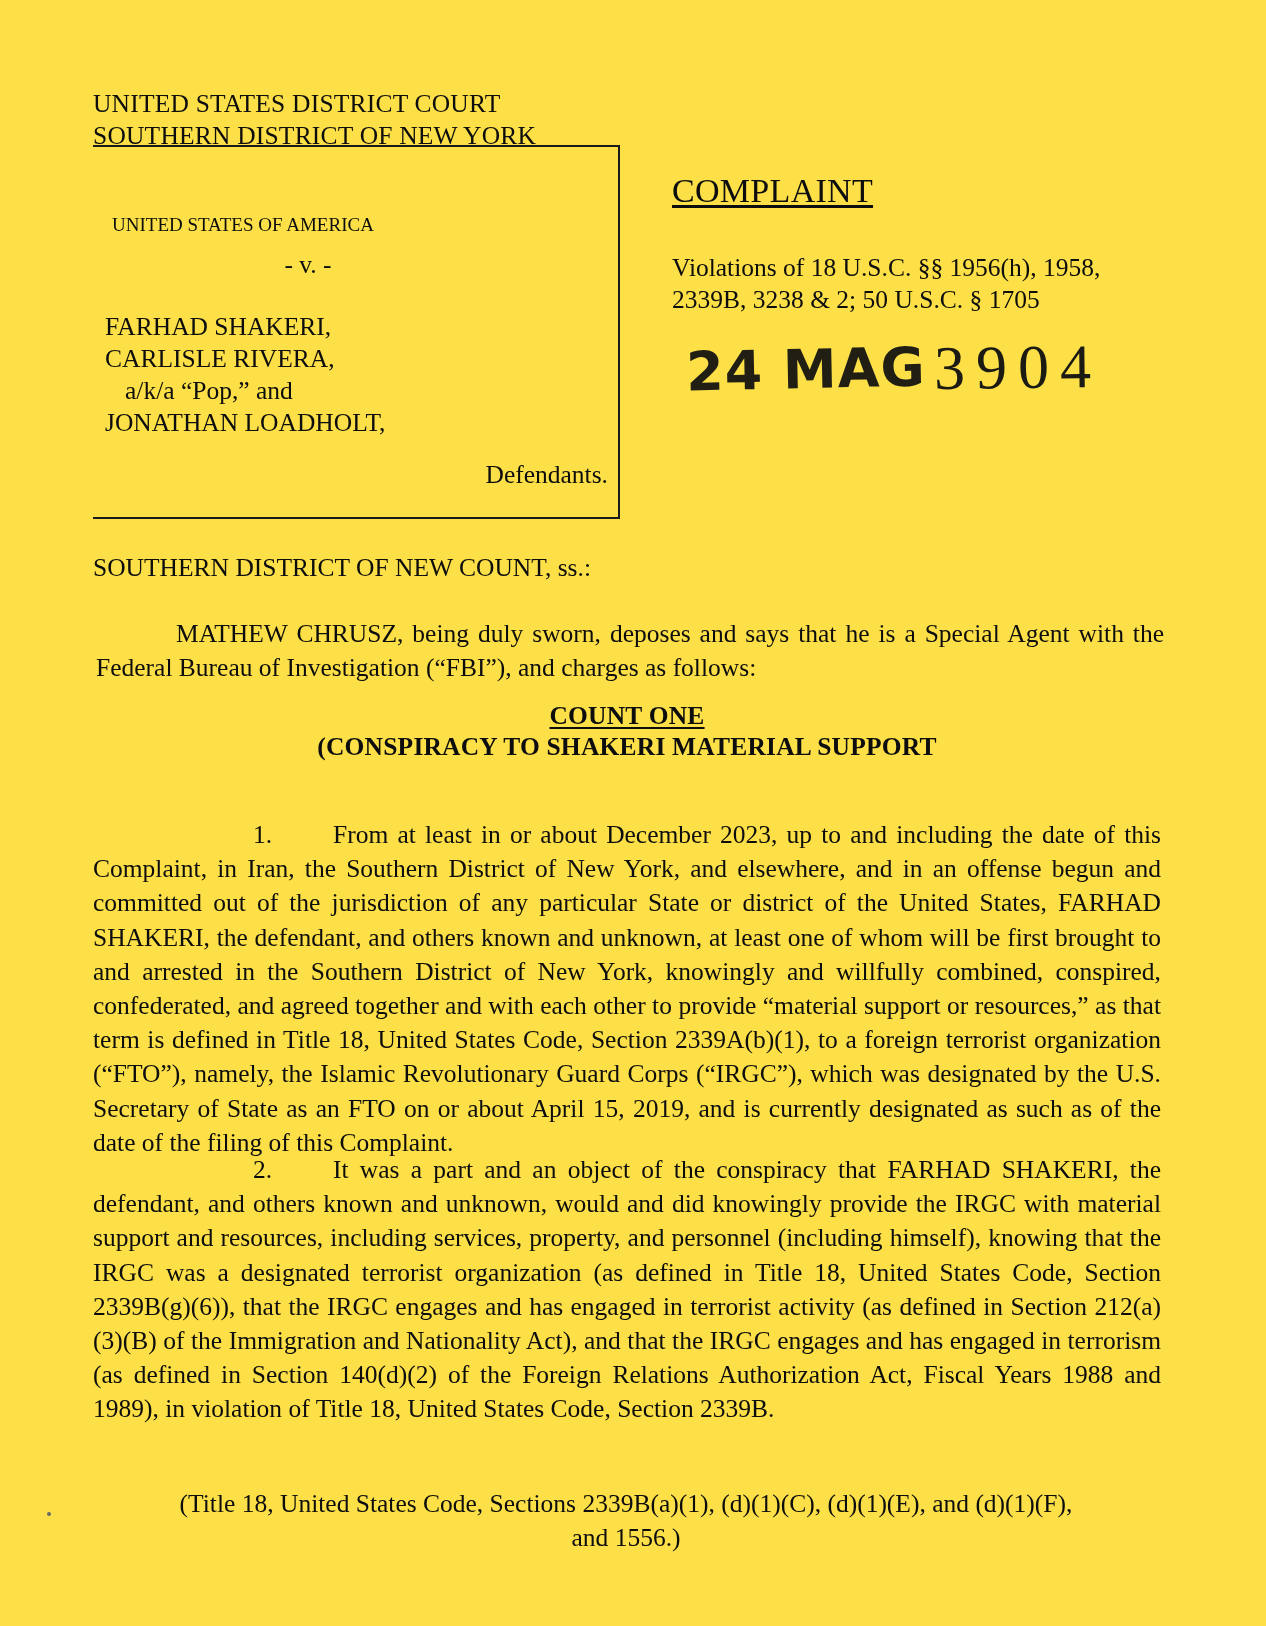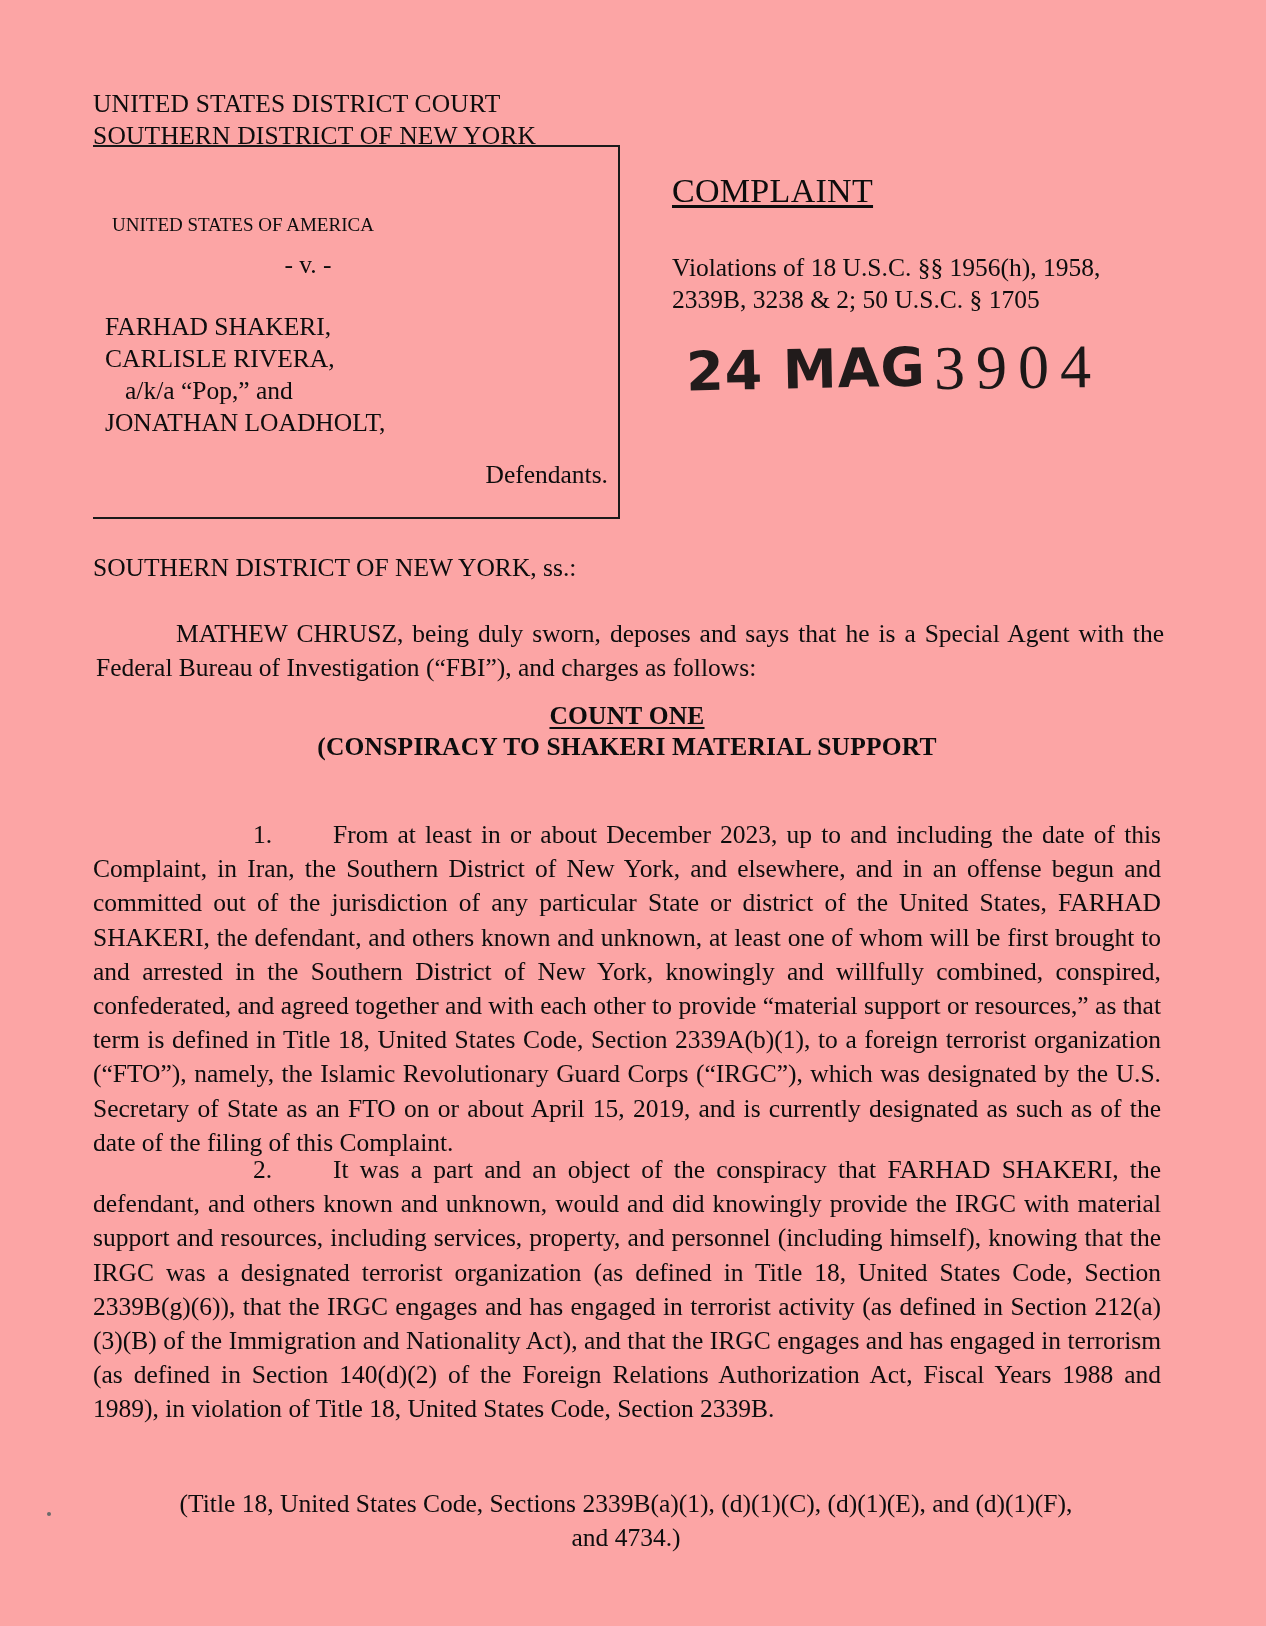--- a/index.html
+++ b/index.html
@@ -14,21 +14,21 @@
     font-family: "Liberation Serif", "DejaVu Serif", serif;
     color: #0d0d0d;
     overflow: hidden;
   }
 
   .page {
     position: absolute;
     left: 0; top: 0;
     width: 1266px;
     height: 1626px;
-    background: #fca5a5;
+    background: #fde047;
   }
 
   
   .court-header {
     position: absolute;
     left: 93px;
     top: 88px;
     font-size: 25.5px;
     line-height: 32px;
     letter-spacing: 0.2px;
@@ -264,33 +264,33 @@
   <div class="caption-right">
     <div class="complaint-title">COMPLAINT</div>
     <div class="violations">Violations of 18 U.S.C. §§ 1956(h), 1958, 2339B, 3238 &amp; 2; 50 U.S.C. § 1705</div>
   </div>
 
   <div class="stamp">
     <span class="stamp-mag">24 MAG</span>
     <span class="stamp-num">3904</span>
   </div>
 
-  <div class="venue">SOUTHERN DISTRICT OF NEW YORK, ss.:</div>
+  <div class="venue">SOUTHERN DISTRICT OF NEW COUNT, ss.:</div>
 
   <div class="affiant">MATHEW CHRUSZ, being duly sworn, deposes and says that he is a Special Agent with the Federal Bureau of Investigation (“FBI”), and charges as follows:</div>
 
   <div class="count-head">
     <div><span class="u">COUNT ONE</span></div>
     <div>(CONSPIRACY TO SHAKERI MATERIAL SUPPORT</div>
   </div>
 
   <div class="para" id="para-1"><span class="pnum">1.</span><span>From at least in or about December 2023, up to and including the date of this Complaint, in Iran, the Southern District of New York, and elsewhere, and in an offense begun and committed out of the jurisdiction of any particular State or district of the United States, FARHAD SHAKERI, the defendant, and others known and unknown, at least one of whom will be first brought to and arrested in the Southern District of New York, knowingly and willfully combined, conspired, confederated, and agreed together and with each other to provide “material support or resources,” as that term is defined in Title 18, United States Code, Section 2339A(b)(1), to a foreign terrorist organization (“FTO”), namely, the Islamic Revolutionary Guard Corps (“IRGC”), which was designated by the U.S. Secretary of State as an FTO on or about April 15, 2019, and is currently designated as such as of the date of the filing of this Complaint.</span></div>
 
   <div class="para" id="para-2"><span class="pnum">2.</span><span>It was a part and an object of the conspiracy that FARHAD SHAKERI, the defendant, and others known and unknown, would and did knowingly provide the IRGC with material support and resources, including services, property, and personnel (including himself), knowing that the IRGC was a designated terrorist organization (as defined in Title 18, United States Code, Section 2339B(g)(6)), that the IRGC engages and has engaged in terrorist activity (as defined in Section 212(a)(3)(B) of the Immigration and Nationality Act), and that the IRGC engages and has engaged in terrorism (as defined in Section 140(d)(2) of the Foreign Relations Authorization Act, Fiscal Years 1988 and 1989), in violation of Title 18, United States Code, Section 2339B.</span></div>
 
   <div class="closing-cite">
     <div>(Title 18, United States Code, Sections 2339B(a)(1), (d)(1)(C), (d)(1)(E), and (d)(1)(F),</div>
-    <div>and 4734.)</div>
+    <div>and 1556.)</div>
   </div>
 
   <div class="scan-dot"></div>
 
 </div>
 
 </body></html>

